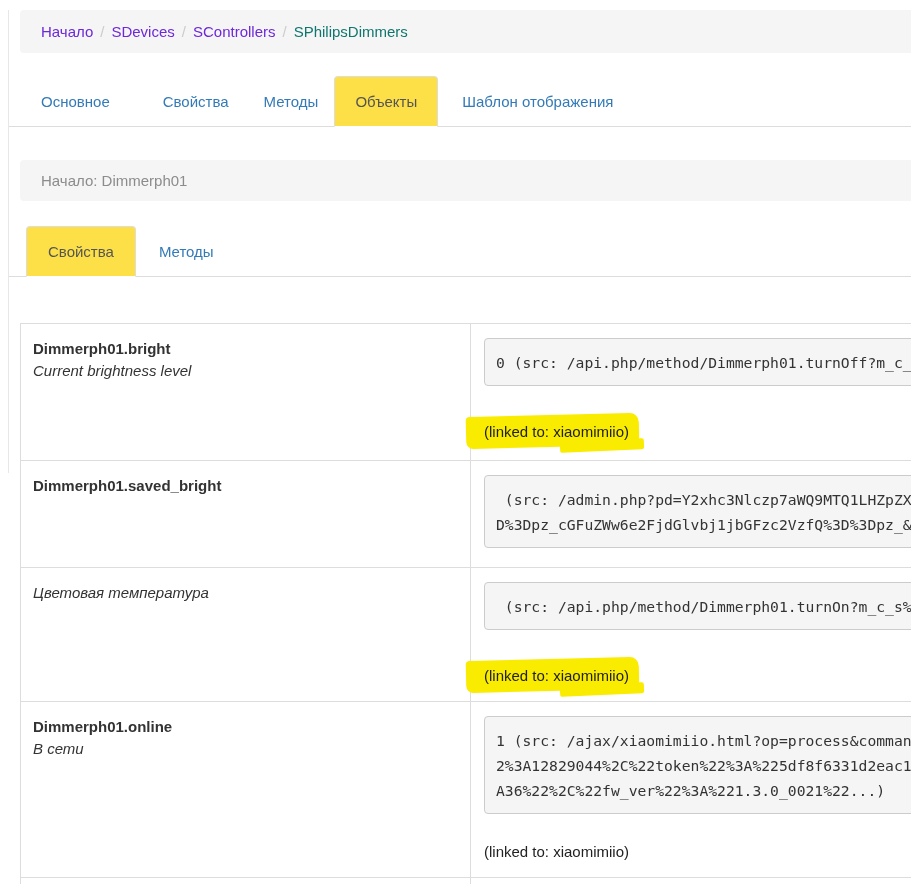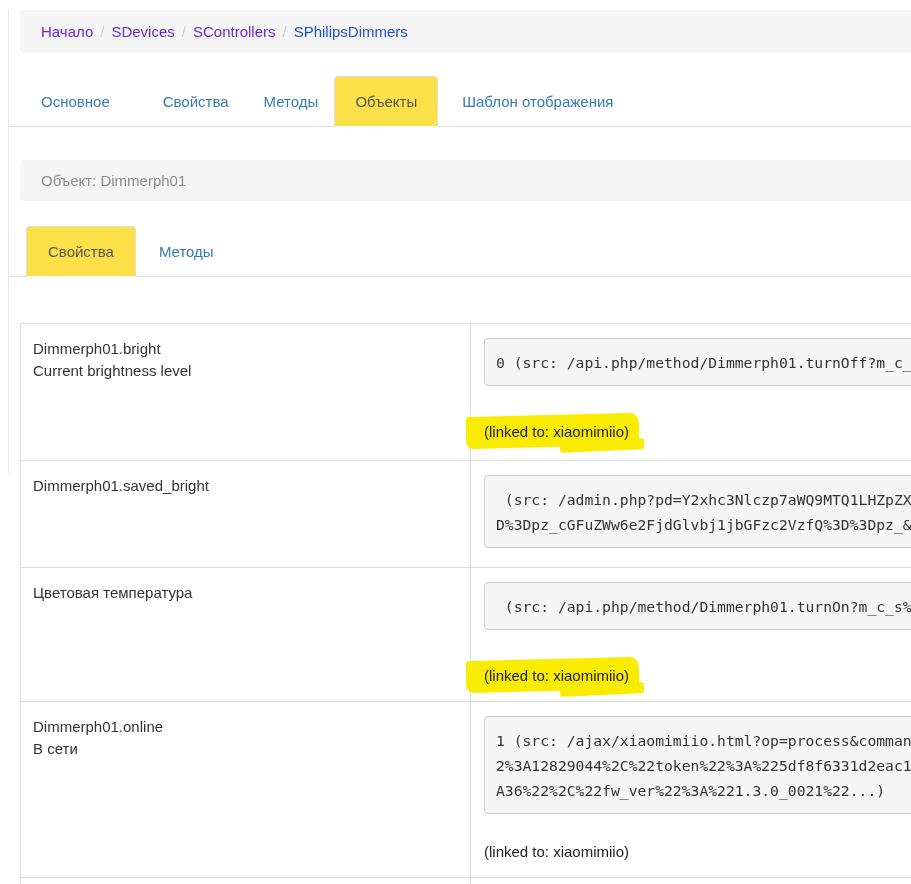--- a/index.html
+++ b/index.html
@@ -8,21 +8,21 @@
   .page { position:relative; width:911px; height:884px; }
 
   .panel-edge { position:absolute; left:8px; top:0; width:1px; height:463px; background:#e7e7e7; }
 
   
   .breadcrumb { margin:10px 0 0 20px; width:900px; height:43px;
     background:#f5f5f5; border-radius:4px; padding:12px 15px 12px 21px;
     font-size:15px; line-height:19px; white-space:nowrap; }
   .breadcrumb a { color:#6d28d9; text-decoration:none; }
   .breadcrumb .sep { color:#ccc; margin:0 7px; }
-  .breadcrumb .active { color:#1d4ed8; }
+  .breadcrumb .active { color:#0f766e; }
 
   
   .nav-tabs { margin-left:8px; width:903px; display:flex; align-items:flex-end;
     border-bottom:1px solid #ddd; padding-left:18px; }
   .nav-tabs.main { margin-top:23px; }
   .nav-tabs.sub { margin-top:25px; }
   .nav-tabs a { display:block; padding:14px 15px; font-size:15px; line-height:21px;
     color:#337ab7; text-decoration:none; white-space:nowrap; }
   .nav-tabs a.active { background:#fde047; color:#555; border:1px solid #ddd;
     border-bottom-color:#fff; border-radius:4px 4px 0 0; margin-bottom:-1px; padding:14px 20px; }
@@ -43,22 +43,22 @@
   .props { margin:46px 0 0 20px; width:1390px;
     border-top:1px solid #ddd; border-left:1px solid #ddd; }
   .prow { display:flex; border-bottom:1px solid #ddd; }
   .cl { width:450px; border-right:1px solid #ddd; padding:14px 12px; }
   .cr { width:939px; padding:14px 0 14px 13px; }
   .prow:nth-child(1){ min-height:137px; }
   .prow:nth-child(2){ min-height:107px; }
   .prow:nth-child(3){ min-height:133px; }
   .prow:nth-child(4){ min-height:176px; }
   .prow:nth-child(5){ min-height:36px; border-bottom:none; }
-  .pname { font-weight:normal; font-size:15px; line-height:22px; color:#333; }
-  .pdesc { font-size:15px; line-height:22px; color:#333; }
+  .pname { font-weight:bold; font-size:15px; line-height:22px; color:#333; }
+  .pdesc { font-style:italic; font-size:15px; line-height:22px; color:#333; }
   pre.pval { width:1310px; background:#f5f5f5; border:1px solid #ccc; border-radius:4px;
     padding:10.5px 11px; font-family:"DejaVu Sans Mono", monospace; font-size:14.7px;
     line-height:25px; color:#333; white-space:pre; }
   .linked { margin:35px 0 0 0; font-size:15px; line-height:22px; color:#222; }
   .prow:nth-child(4) .linked { margin-top:27px; }
 
   
   .hl { position:relative; display:inline-block; z-index:0; }
   .hl::before { content:""; position:absolute; left:-18px; right:-10px; top:-6px; bottom:-4px;
     background:#f9ec00; transform:rotate(-1.4deg); border-radius:4px 9px 3px 7px; z-index:-1; }
@@ -77,21 +77,21 @@
 
   <div class="nav-tabs main">
     <a href="#">Основное</a>
     <a href="#">Свойства</a>
     <a href="#">Методы</a>
     <a href="#" class="active">Объекты</a>
     <a href="#">Шаблон отображения</a>
   </div>
 
   <div class="well">
-    <span>Объект: Dimmerph01</span>
+    <span>Начало: Dimmerph01</span>
   </div>
 
   <div class="nav-tabs sub">
     <a href="#" class="active">Свойства</a>
     <a href="#">Методы</a>
   </div>
 
   <div class="props">
 
     <div class="prow">

